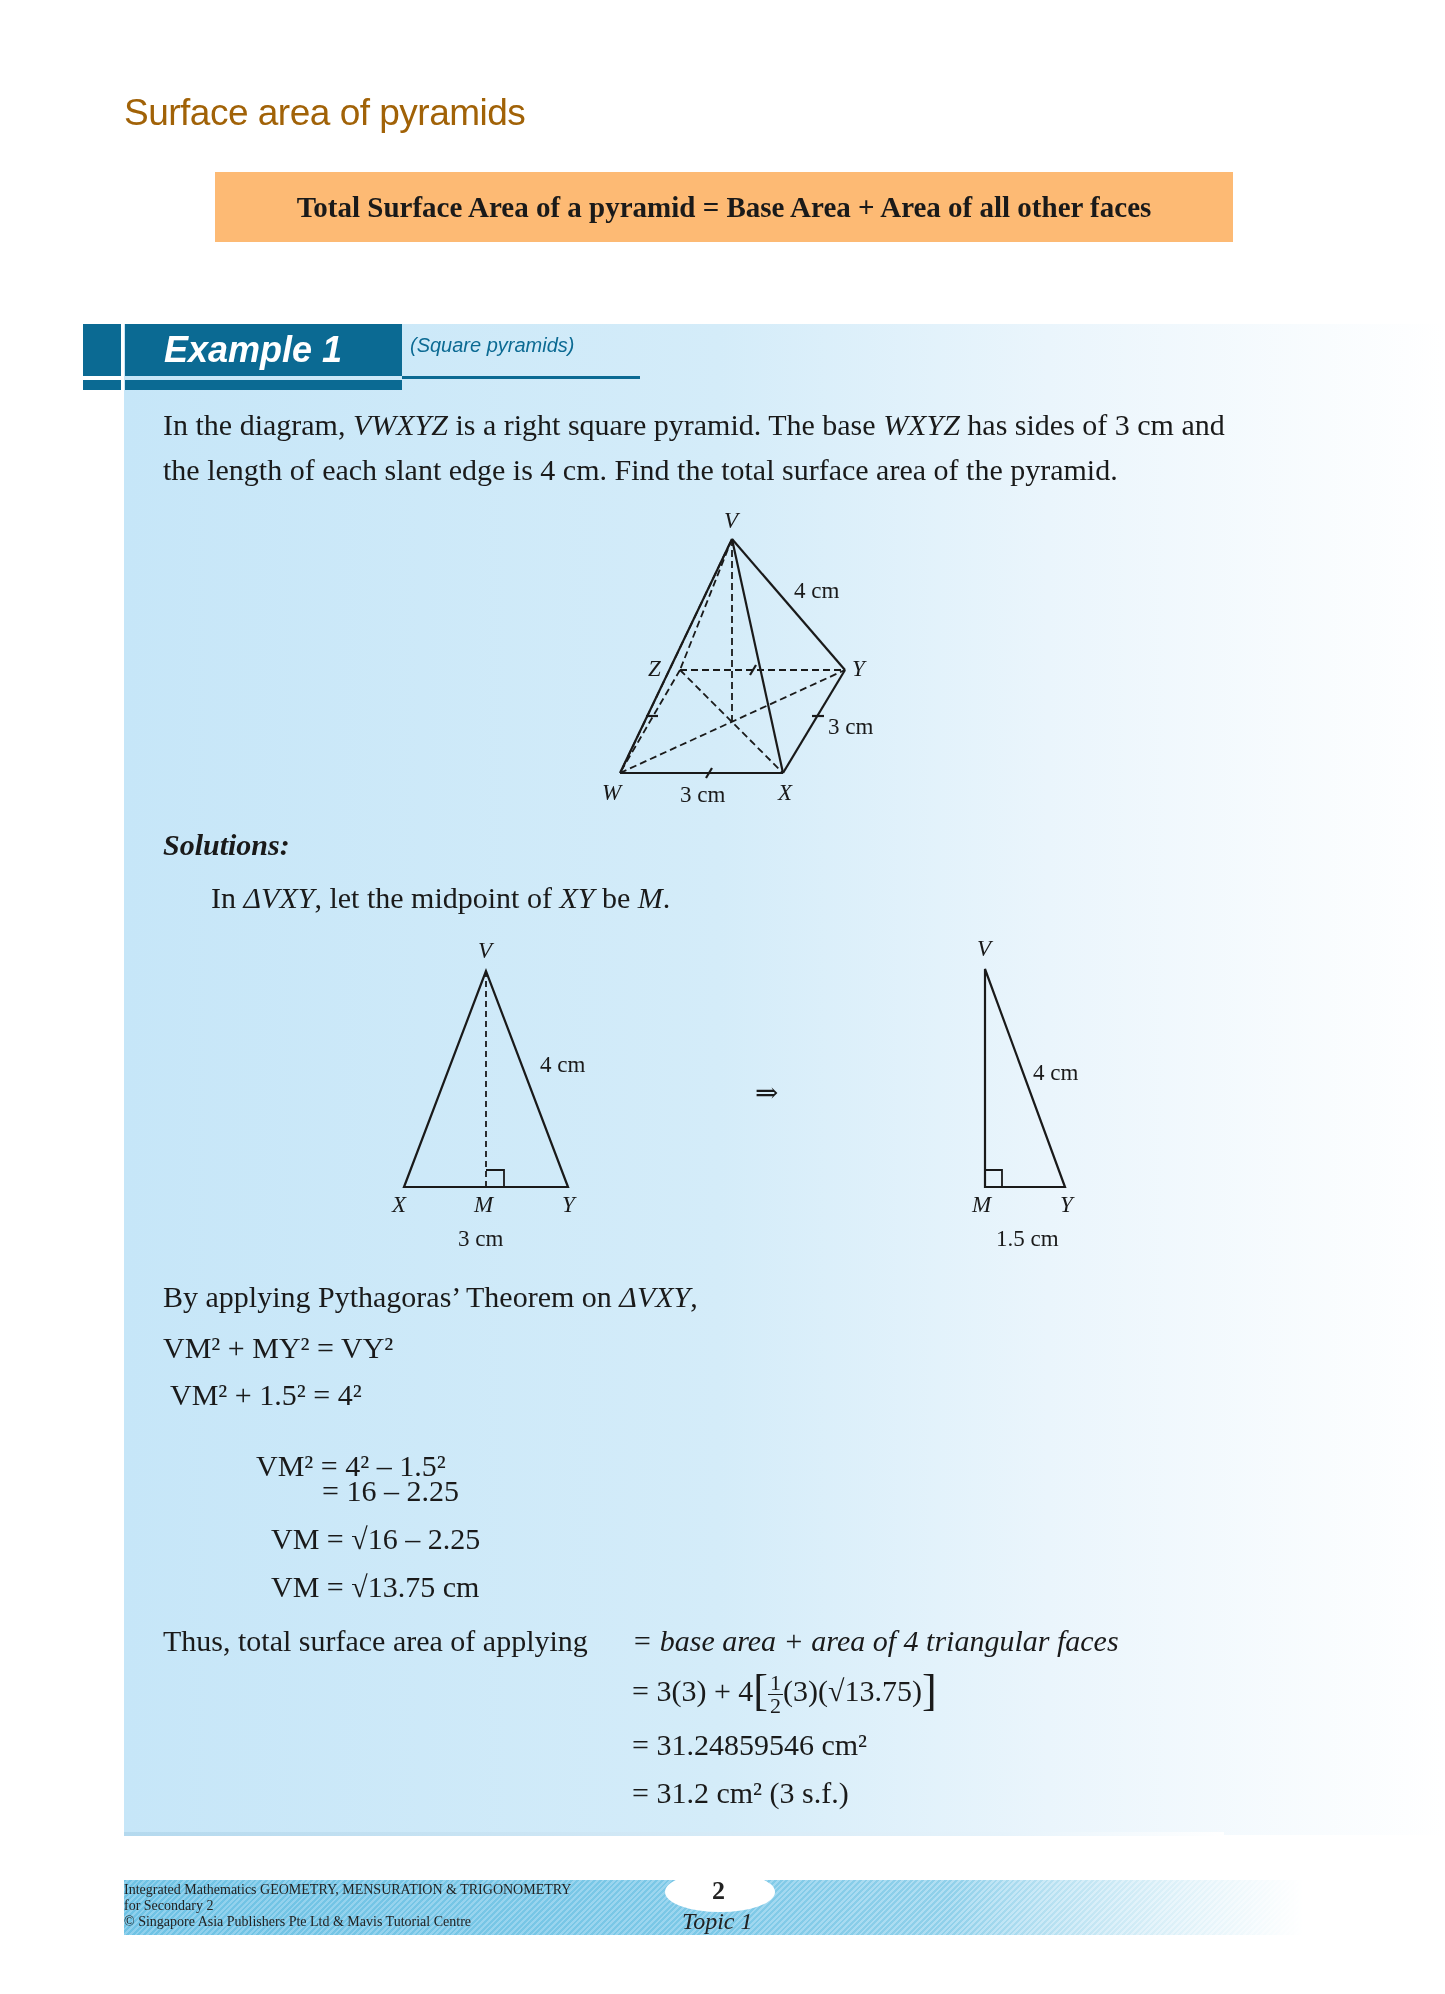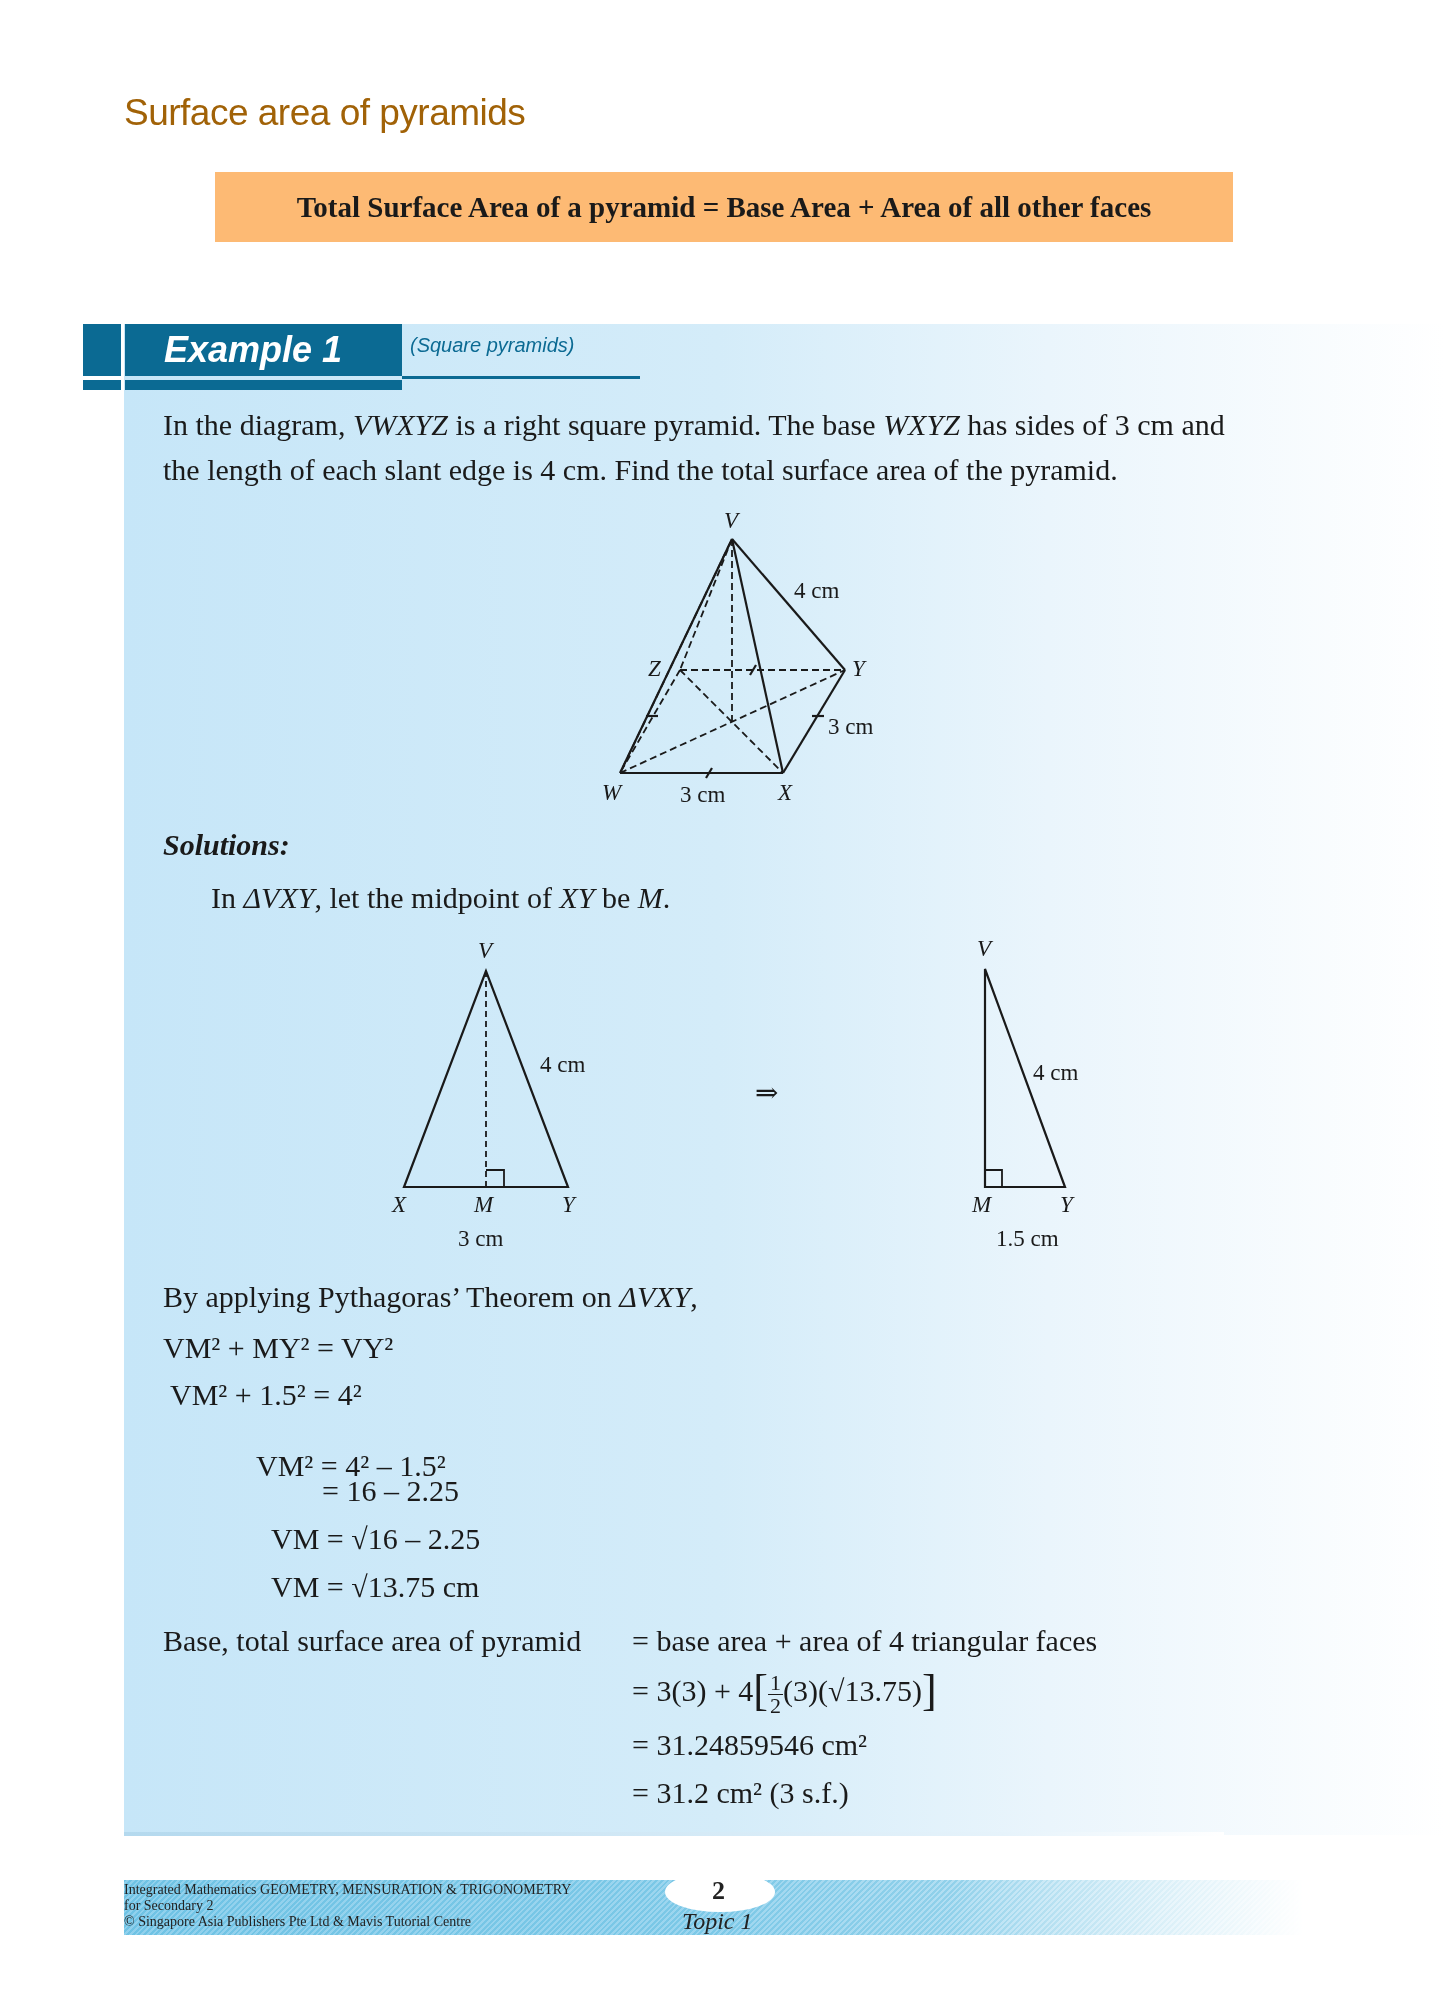--- a/index.html
+++ b/index.html
@@ -157,22 +157,22 @@
 <div class="abs text" style="left:163px; top:1274px;">
   <span>By applying Pythagoras’ Theorem on </span><span class="it">ΔVXY</span><span>,</span>
 </div>
 <div class="abs text" style="left:163px; top:1325px;">VM² + MY² = VY²</div>
 <div class="abs text" style="left:170px; top:1372px;">VM² + 1.5² = 4²</div>
 <div class="abs text" style="left:256px; top:1420px;margin-top:23px;">VM² = 4² – 1.5²</div>
 <div class="abs text" style="left:322px; top:1468px;">= 16 – 2.25</div>
 <div class="abs text" style="left:271px; top:1516px;">VM = √16 – 2.25</div>
 <div class="abs text" style="left:271px; top:1564px;">VM = √13.75 cm</div>
 
-<div class="abs text" style="left:163px; top:1618px;">Base, total surface area of pyramid</div>
-<div class="abs text" style="left:632px; top:1618px;">= base area + area of 4 triangular faces</div>
+<div class="abs text" style="left:163px; top:1618px;">Thus, total surface area of applying</div>
+<div class="abs text" style="left:632px; top:1618px;font-style:italic;">= base area + area of 4 triangular faces</div>
 <div class="abs text" style="left:632px; top:1668px;">
   <span>= 3(3) + 4</span><span style="font-size:44px; vertical-align:-4px;">[</span><span style="display:inline-block; vertical-align:middle; text-align:center; font-size:22px; line-height:22px;"><span style="display:block; border-bottom:1.5px solid #1a1a1a; padding:0 2px;">1</span><span style="display:block;">2</span></span><span>(3)(√13.75)</span><span style="font-size:44px; vertical-align:-4px;">]</span>
 </div>
 <div class="abs text" style="left:632px; top:1722px;">= 31.24859546 cm²</div>
 <div class="abs text" style="left:632px; top:1770px;">= 31.2 cm² (3 s.f.)</div>
 
 <div class="abs footer-band"></div>
 <div class="abs footer-bubble"></div>
 <div class="abs footer-text">
   <div>Integrated Mathematics GEOMETRY, MENSURATION &amp; TRIGONOMETRY</div>

